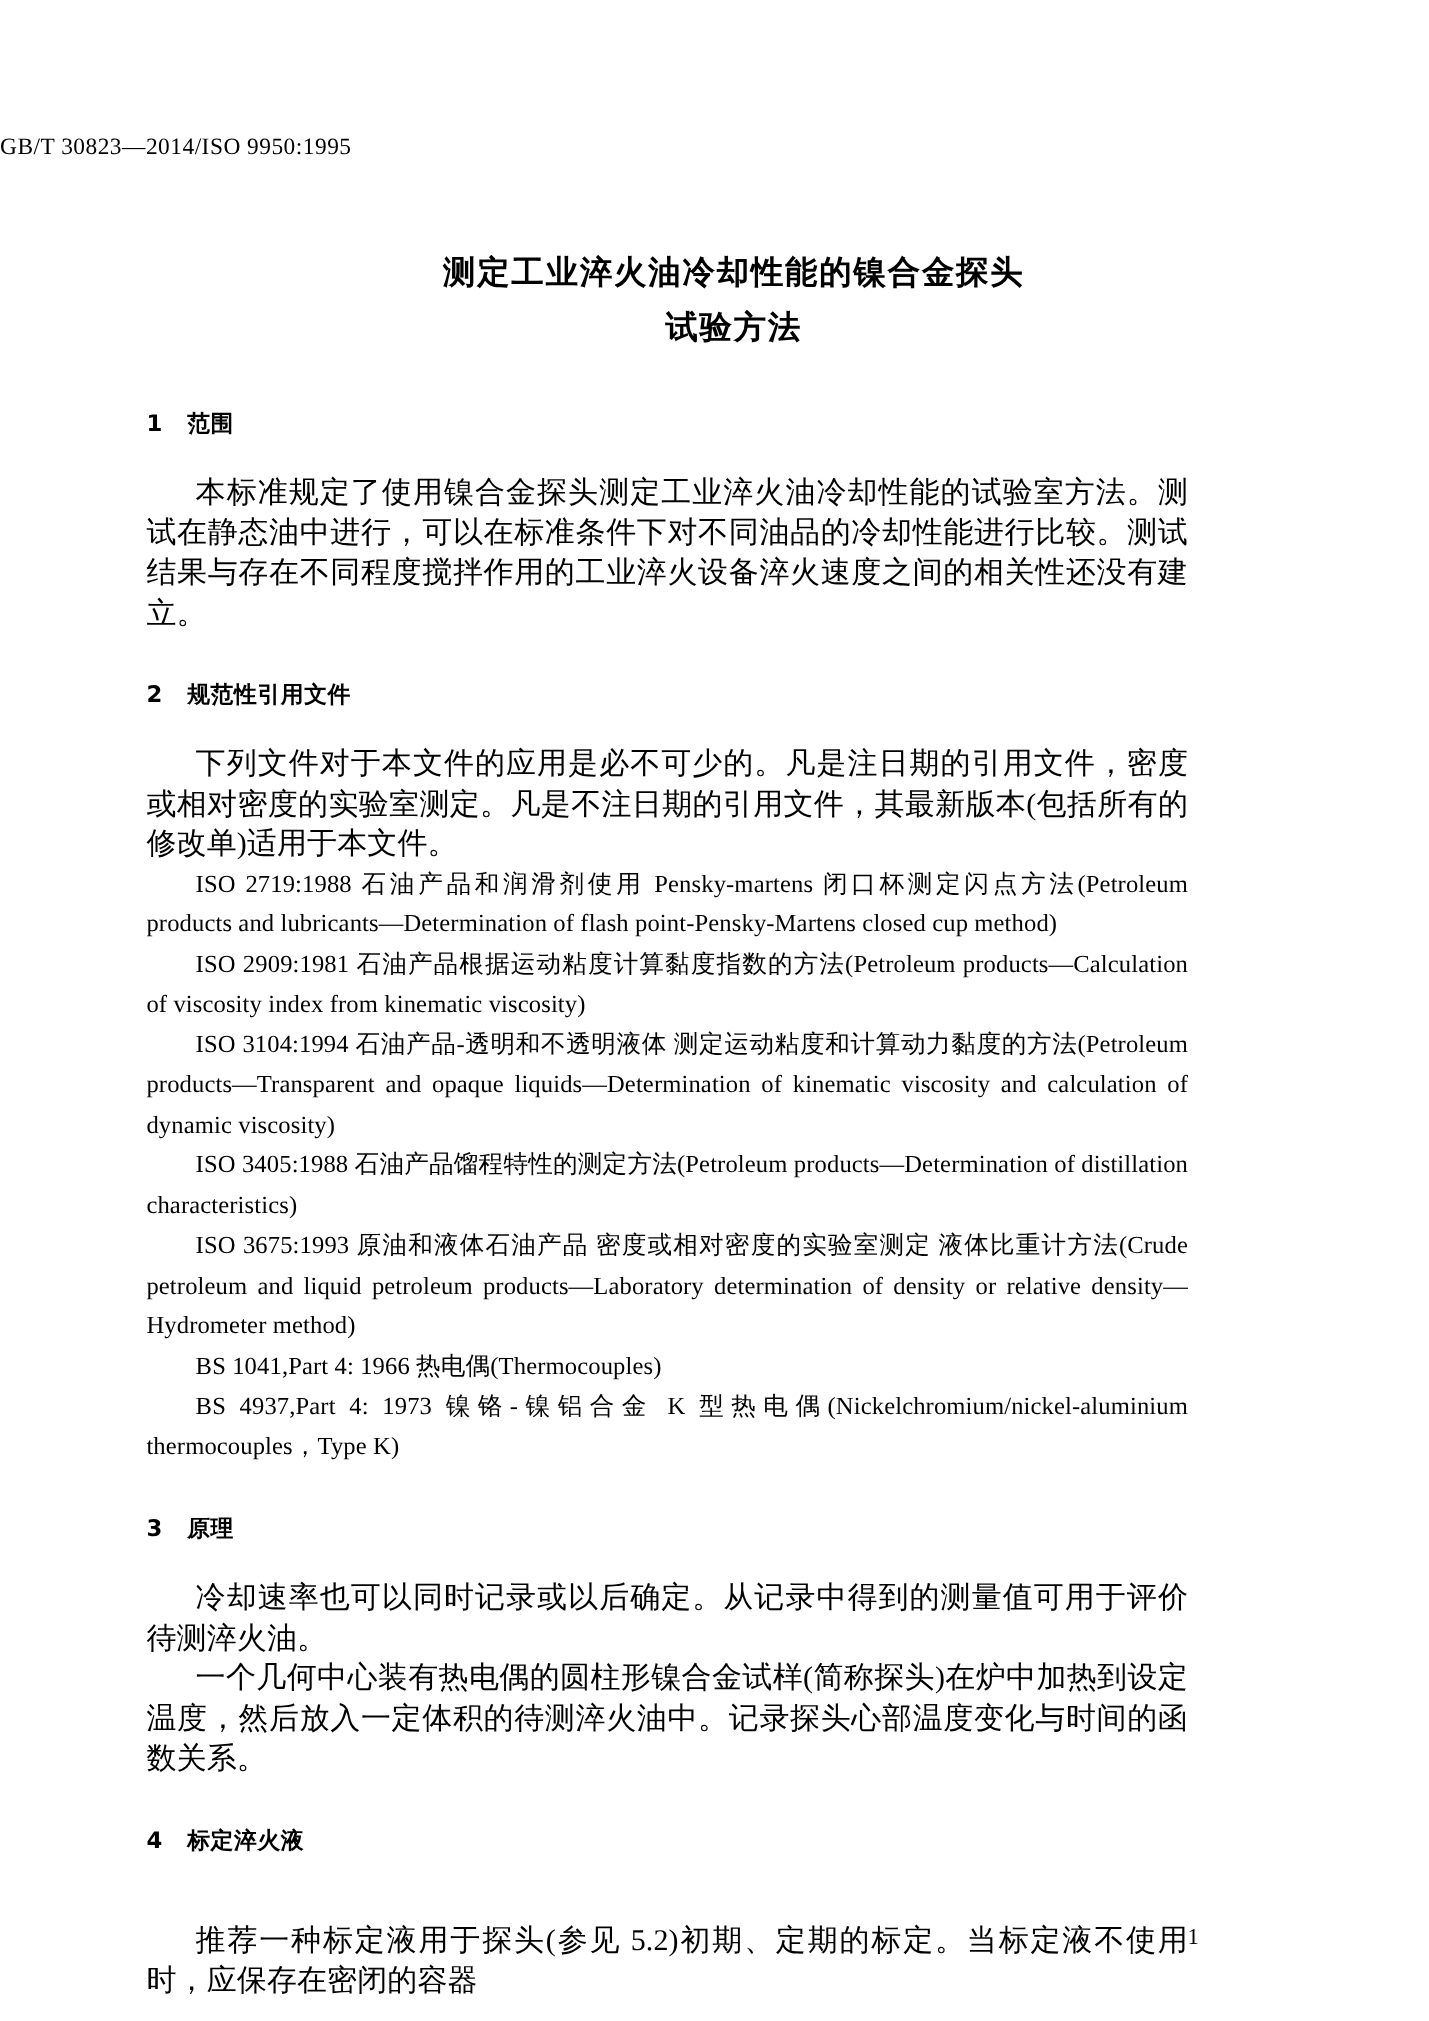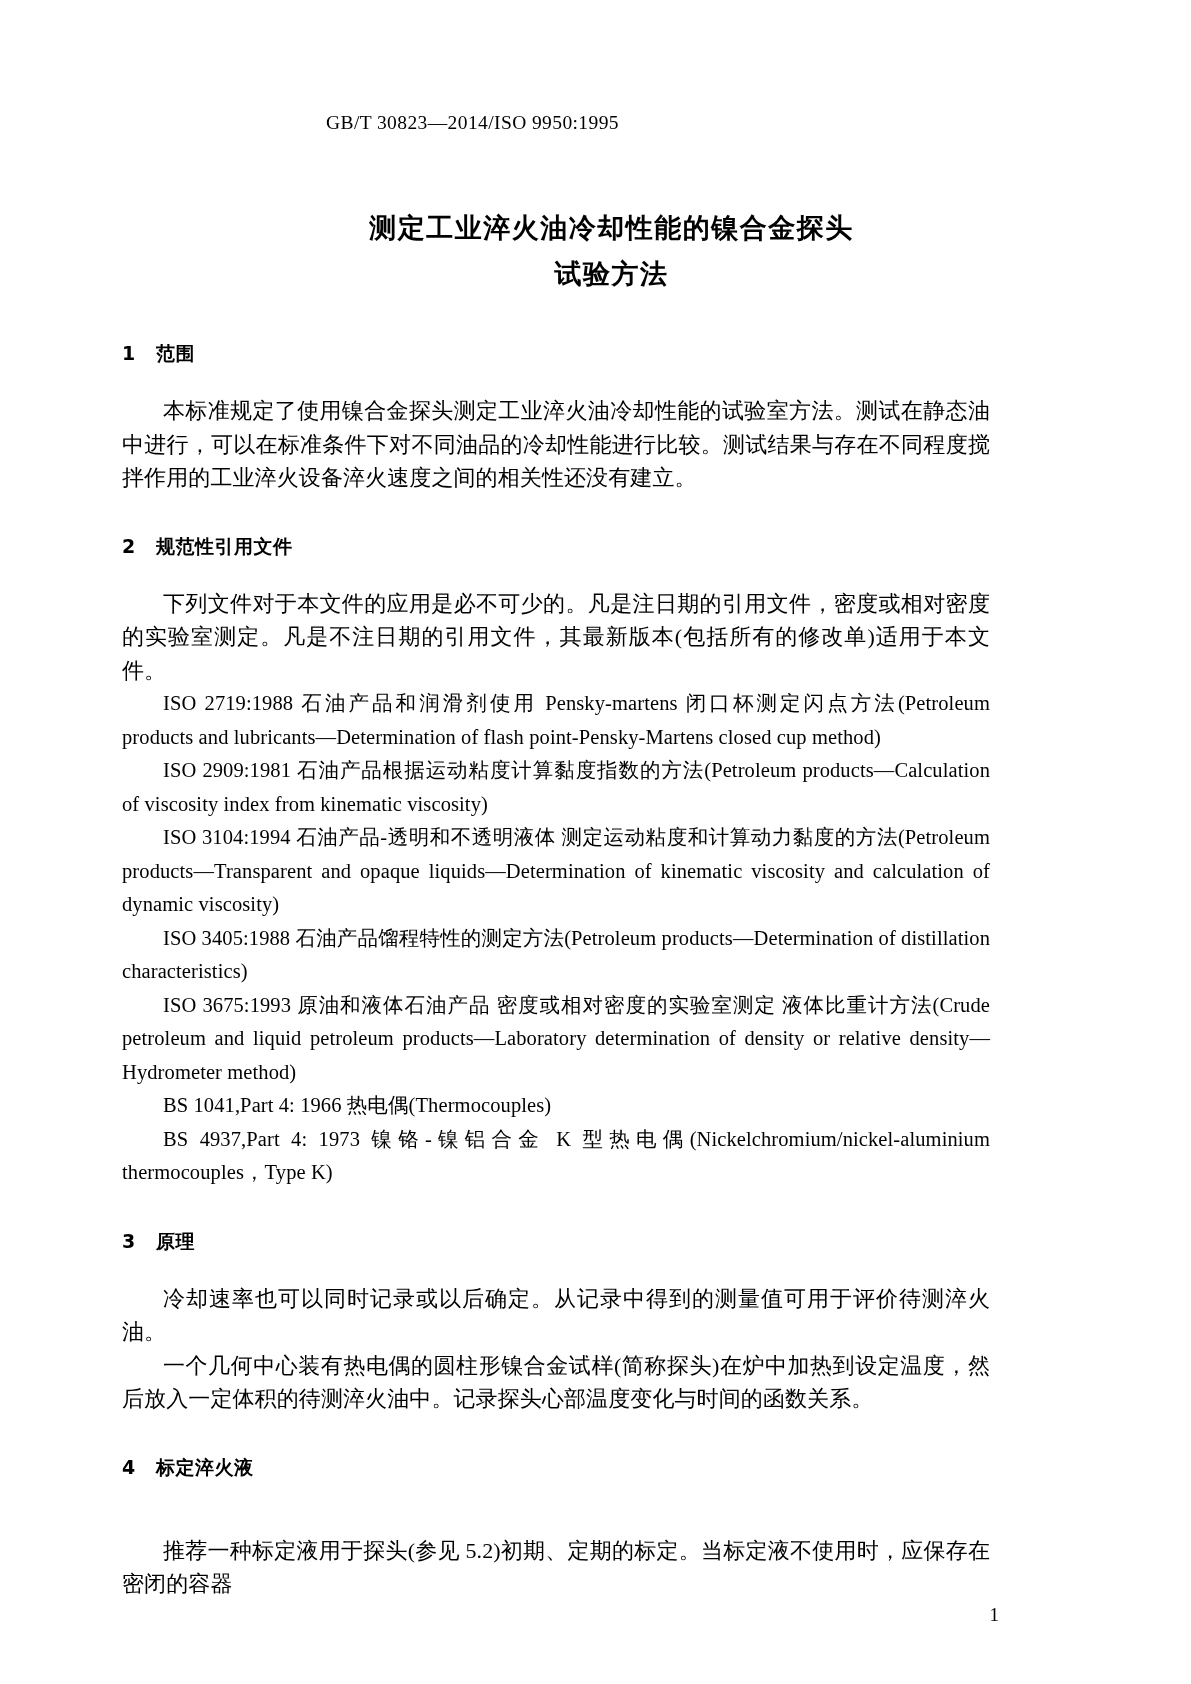--- a/index.html
+++ b/index.html
@@ -24,21 +24,21 @@
     box-sizing: border-box;
     padding: 0;
   }
 
   
   .running-header {
     position: absolute;
     top: 112px;
     left: 0;
     width: 1137px;
-    text-align: center;
+    text-align: left;
     padding-right: 192px;
     box-sizing: border-box;
     font-family: "Liberation Serif", "DejaVu Serif", serif;
     font-size: 19.5px;
     letter-spacing: 0.4px;
     white-space: nowrap;
   }
 
   
   .doc-title {
@@ -81,21 +81,21 @@
   }
 
   .gap-before-heading { height: 38px; }
   .gap-after-heading  { height: 28px; }
   .gap-block          { height: 26px; }
 
   p.para {
     margin: 0;
     padding: 0;
     font-family: "Liberation Serif", "DejaVu Serif", serif;
-    font-size: 22px;
+    font-size: 25px;
     line-height: 33.5px;
     text-align: justify;
     text-justify: inter-ideograph;
     letter-spacing: 0.1px;
   }
   p.indent {
     text-indent: 41px;
   }
   p.ref {
     margin: 0;

